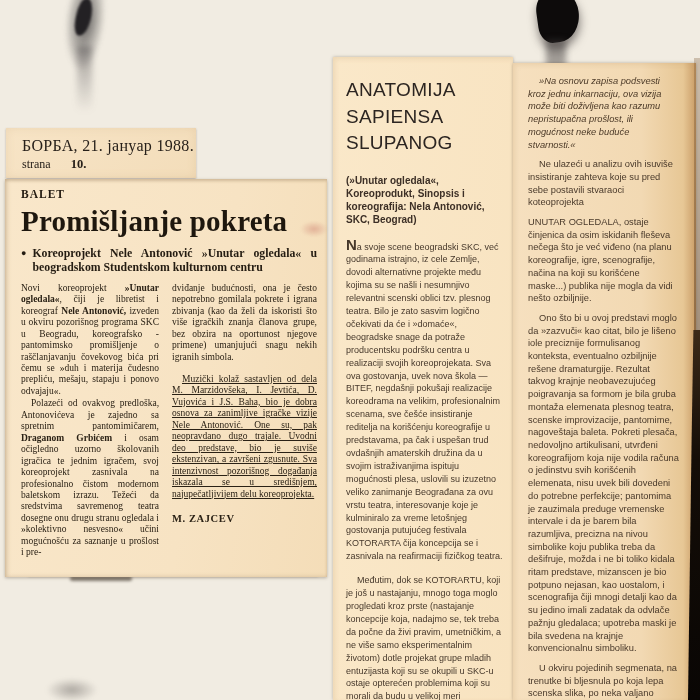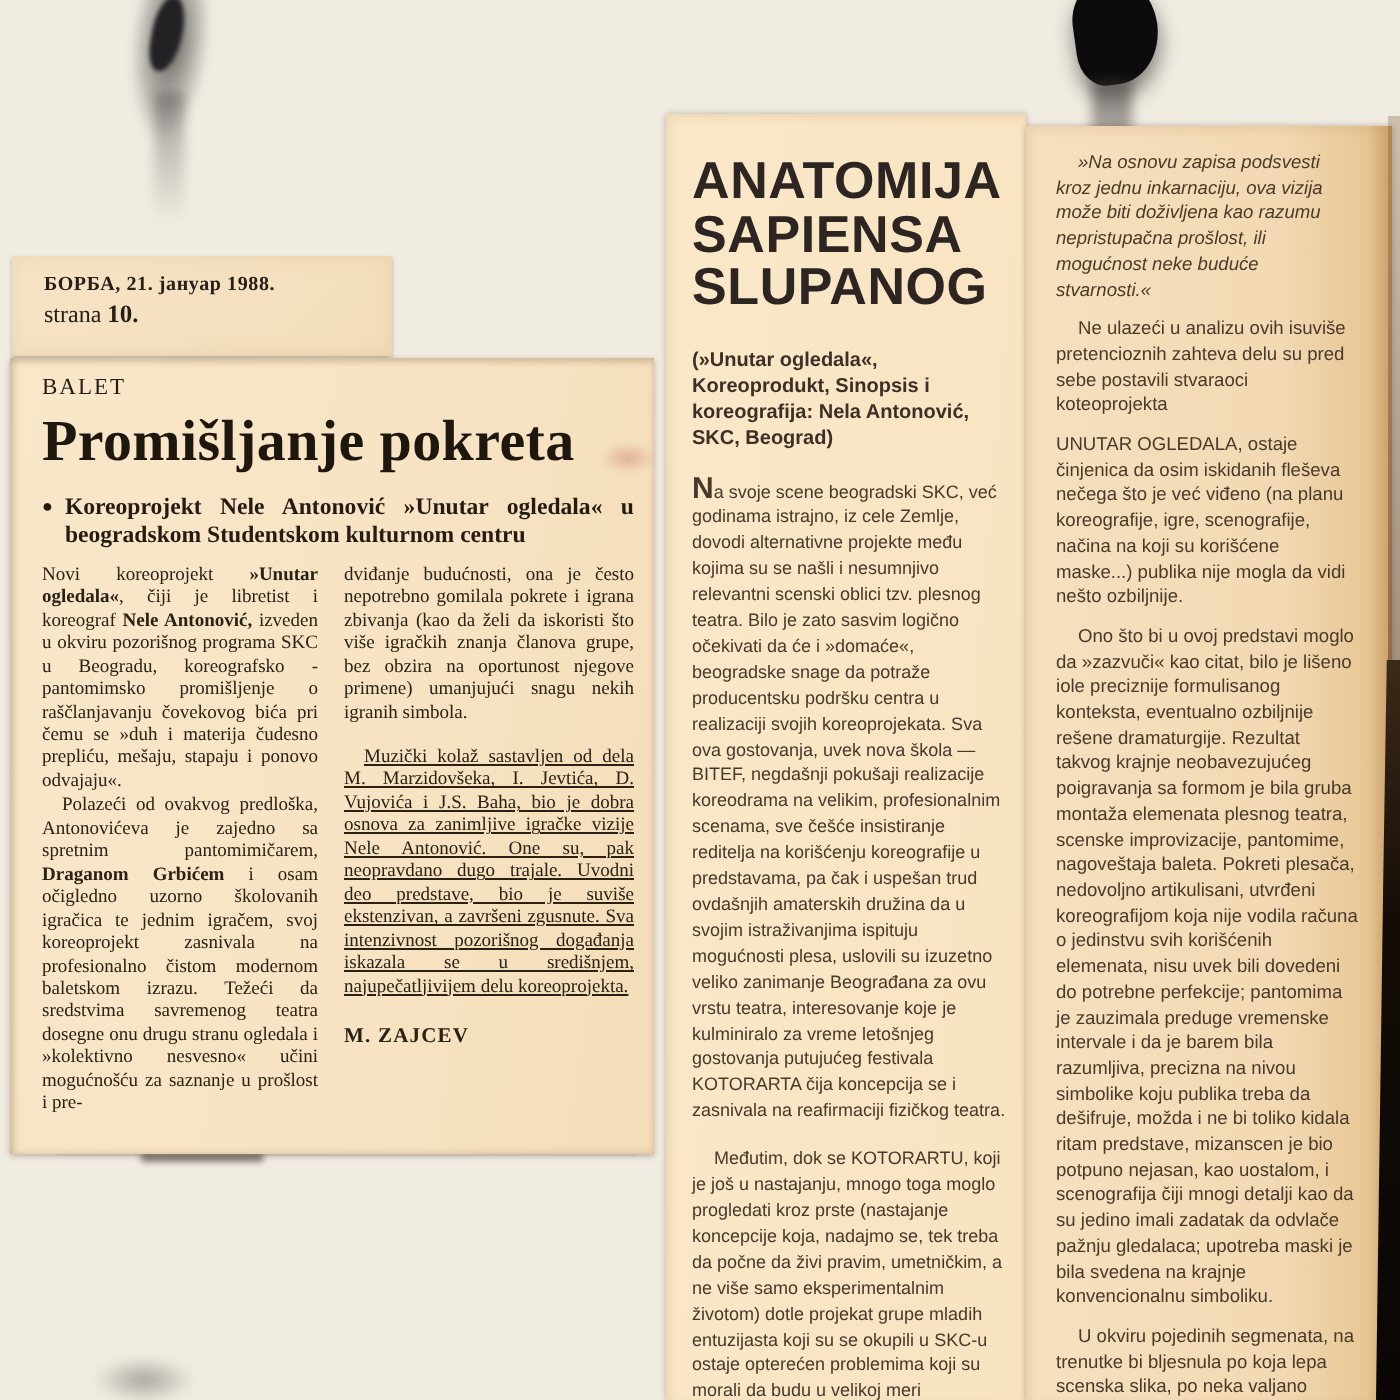--- a/index.html
+++ b/index.html
@@ -40,30 +40,30 @@
     background:linear-gradient(to bottom,#3c2a18 0%, #140d07 35%, #090604 100%);
     clip-path:polygon(45% 0, 100% 0, 100% 100%, 0 100%, 30% 30%);}
   
   .clip{position:absolute;box-sizing:border-box;}
   .clip-masthead{
     left:6px;top:128px;width:190px;height:50px;
     background:linear-gradient(135deg,#f7e4c6,#f3ddba);
     box-shadow:0 1px 2px rgba(80,60,40,.35), inset 0 0 10px rgba(190,150,100,.18);
     padding:9px 0 0 16px;color:#27201a;
   }
-  .masthead-line1{font-weight:bold;font-size:10px;letter-spacing:.3px;}
+  .masthead-line1{font-weight:normal;font-size:16px;letter-spacing:.3px;}
   .masthead-line2{font-size:12px;margin-top:2px;}
-  .masthead-line2 b{font-size:12.5px;}
+  .masthead-line2 b{font-size:12.5px;margin-left:17px;}
   .clip-left{
     left:5px;top:179px;width:322px;height:398px;
     background:linear-gradient(100deg,#f9e7ca 0%, #f7e3c3 60%, #f4ddb8 100%);
     box-shadow:0 1px 3px rgba(80,60,40,.35), inset 2px 0 4px rgba(120,90,55,.25), inset 0 2px 3px rgba(120,90,55,.2);
     padding:9px 10px 0 16px;color:#241c12;
   }
-  .section-label{font-weight:normal;font-size:11.5px;letter-spacing:1px;}
+  .section-label{font-weight:bold;font-size:11.5px;letter-spacing:1px;}
   .headline{font-weight:bold;font-size:29px;line-height:32px;margin-top:5px;
     letter-spacing:.2px;color:#1e170e;}
   .subhead-row{display:flex;margin-top:9px;gap:6px;}
   .subhead-bullet{font-size:9px;line-height:14px;}
   .subhead{font-weight:bold;font-size:11.8px;line-height:14.4px;text-align:justify;}
   .columns{display:flex;gap:13px;margin-top:8px;}
   .col{font-size:9.5px;line-height:11.45px;text-align:justify;color:#2a2115;}
   .col-1{width:138px;flex:none;}
   .col-2{flex:1;}
   .col p{margin:0;}
@@ -71,21 +71,21 @@
   .col p.gap{margin-top:11px;text-decoration:underline;}
   .byline{font-weight:bold;font-size:10.5px;letter-spacing:.6px;
     margin-top:13px;padding-right:12px;}
   .clip-middle{
     left:333px;top:57px;width:180px;height:643px;
     background:linear-gradient(95deg,#fae8c9 0%, #f8e3c0 100%);
     box-shadow:0 0 3px rgba(80,60,40,.35), inset 2px 2px 5px rgba(190,150,100,.2);
     padding:20px 10px 0 13px;overflow:hidden;
     font-family:"Liberation Sans", sans-serif;color:#46382b;
   }
-  .mid-title{font-weight:bold;font-size:26px;line-height:26.5px;letter-spacing:.3px;
+  .mid-title{font-weight:normal;font-size:19px;line-height:26.5px;letter-spacing:.3px;
     color:#2c2521;}
   .mid-credit{font-weight:bold;font-size:10px;line-height:13px;margin-top:17px;color:#3c2f26;}
   .mid-body{margin-top:13px;font-size:9px;line-height:12.9px;}
   .mid-body p{margin:0;}
   .mid-body p.indent{text-indent:11px;margin-top:11px;}
   .dropcap{font-weight:bold;font-size:15px;}
   .clip-right{
     left:513px;top:63px;width:183px;height:637px;
     background:linear-gradient(to right,#f6e0bf 0%, #f2d9b3 70%, #e7c795 93%, #c99c66 100%);
     box-shadow:0 0 3px rgba(80,60,40,.35), inset 2px 2px 5px rgba(190,150,100,.22);
@@ -148,21 +148,21 @@
     <div class="mid-body">
       <p><span class="dropcap">N</span><span>a svoje scene beogradski SKC, već godinama istrajno, iz cele Zemlje, dovodi alternativne projekte među kojima su se našli i nesumnjivo relevantni scenski oblici tzv. plesnog teatra. Bilo je zato sasvim logično očekivati da će i »domaće«, beogradske snage da potraže producentsku podršku centra u realizaciji svojih koreoprojekata. Sva ova gostovanja, uvek nova škola — BITEF, negdašnji pokušaji realizacije koreodrama na velikim, profesionalnim scenama, sve češće insistiranje reditelja na korišćenju koreografije u predstavama, pa čak i uspešan trud ovdašnjih amaterskih družina da u svojim istraživanjima ispituju mogućnosti plesa, uslovili su izuzetno veliko zanimanje Beograđana za ovu vrstu teatra, interesovanje koje je kulminiralo za vreme letošnjeg gostovanja putujućeg festivala KOTORARTA čija koncepcija se i zasnivala na reafirmaciji fizičkog teatra.</span></p>
       <p class="indent">Međutim, dok se KOTORARTU, koji je još u nastajanju, mnogo toga moglo progledati kroz prste (nastajanje koncepcije koja, nadajmo se, tek treba da počne da živi pravim, umetničkim, a ne više samo eksperimentalnim životom) dotle projekat grupe mladih entuzijasta koji su se okupili u SKC-u ostaje opterećen problemima koji su morali da budu u velikoj meri apsolvirani upravo iskustvima KOTORARTA.</p>
 
     </div>
   </div>
 
   <div class="clip clip-right">
     <div class="right-body">
       <p class="quote indent">»Na osnovu zapisa podsvesti kroz jednu inkarnaciju, ova vizija može biti doživljena kao razumu nepristupačna prošlost, ili mogućnost neke buduće stvarnosti.«</p>
-      <p class="indent">Ne ulazeći u analizu ovih isuviše pretencioznih zahteva delu su pred sebe postavili stvaraoci koteoprojekta</p>
+      <p class="indent">Ne ulazeći u analizu ovih isuviše insistiranje zahteva koje su pred sebe postavili stvaraoci koteoprojekta</p>
       <p>UNUTAR OGLEDALA, ostaje činjenica da osim iskidanih fleševa nečega što je već viđeno (na planu koreografije, igre, scenografije, načina na koji su korišćene maske...) publika nije mogla da vidi nešto ozbiljnije.</p>
       <p class="indent">Ono što bi u ovoj predstavi moglo da »zazvuči« kao citat, bilo je lišeno iole preciznije formulisanog konteksta, eventualno ozbiljnije rešene dramaturgije. Rezultat takvog krajnje neobavezujućeg poigravanja sa formom je bila gruba montaža elemenata plesnog teatra, scenske improvizacije, pantomime, nagoveštaja baleta. Pokreti plesača, nedovoljno artikulisani, utvrđeni koreografijom koja nije vodila računa o jedinstvu svih korišćenih elemenata, nisu uvek bili dovedeni do potrebne perfekcije; pantomima je zauzimala preduge vremenske intervale i da je barem bila razumljiva, precizna na nivou simbolike koju publika treba da dešifruje, možda i ne bi toliko kidala ritam predstave, mizanscen je bio potpuno nejasan, kao uostalom, i scenografija čiji mnogi detalji kao da su jedino imali zadatak da odvlače pažnju gledalaca; upotreba maski je bila svedena na krajnje konvencionalnu simboliku.</p>
       <p class="indent">U okviru pojedinih segmenata, na trenutke bi bljesnula po koja lepa scenska slika, po neka valjano sprovedena ideja, mizanscensko rešenje, dobro uklopljen pokret, što bi, opet valja napomenuti, samo na nivou fragmenta, budilo nadu da se nešto može dogoditi ili da postoji nekakva okosnica zbivanja, česta promena kostima, koji su inače sami za sebe bili prihvatljivi, nije imala neko ozbiljnije pokriće samim tim što priča (makar i na nivou sinopsisa) nije bila jasna.</p>
 
     </div>
   </div>
 
   <div class="stain edge-strip-top"></div>
   <div class="stain edge-strip-bottom"></div>
 

